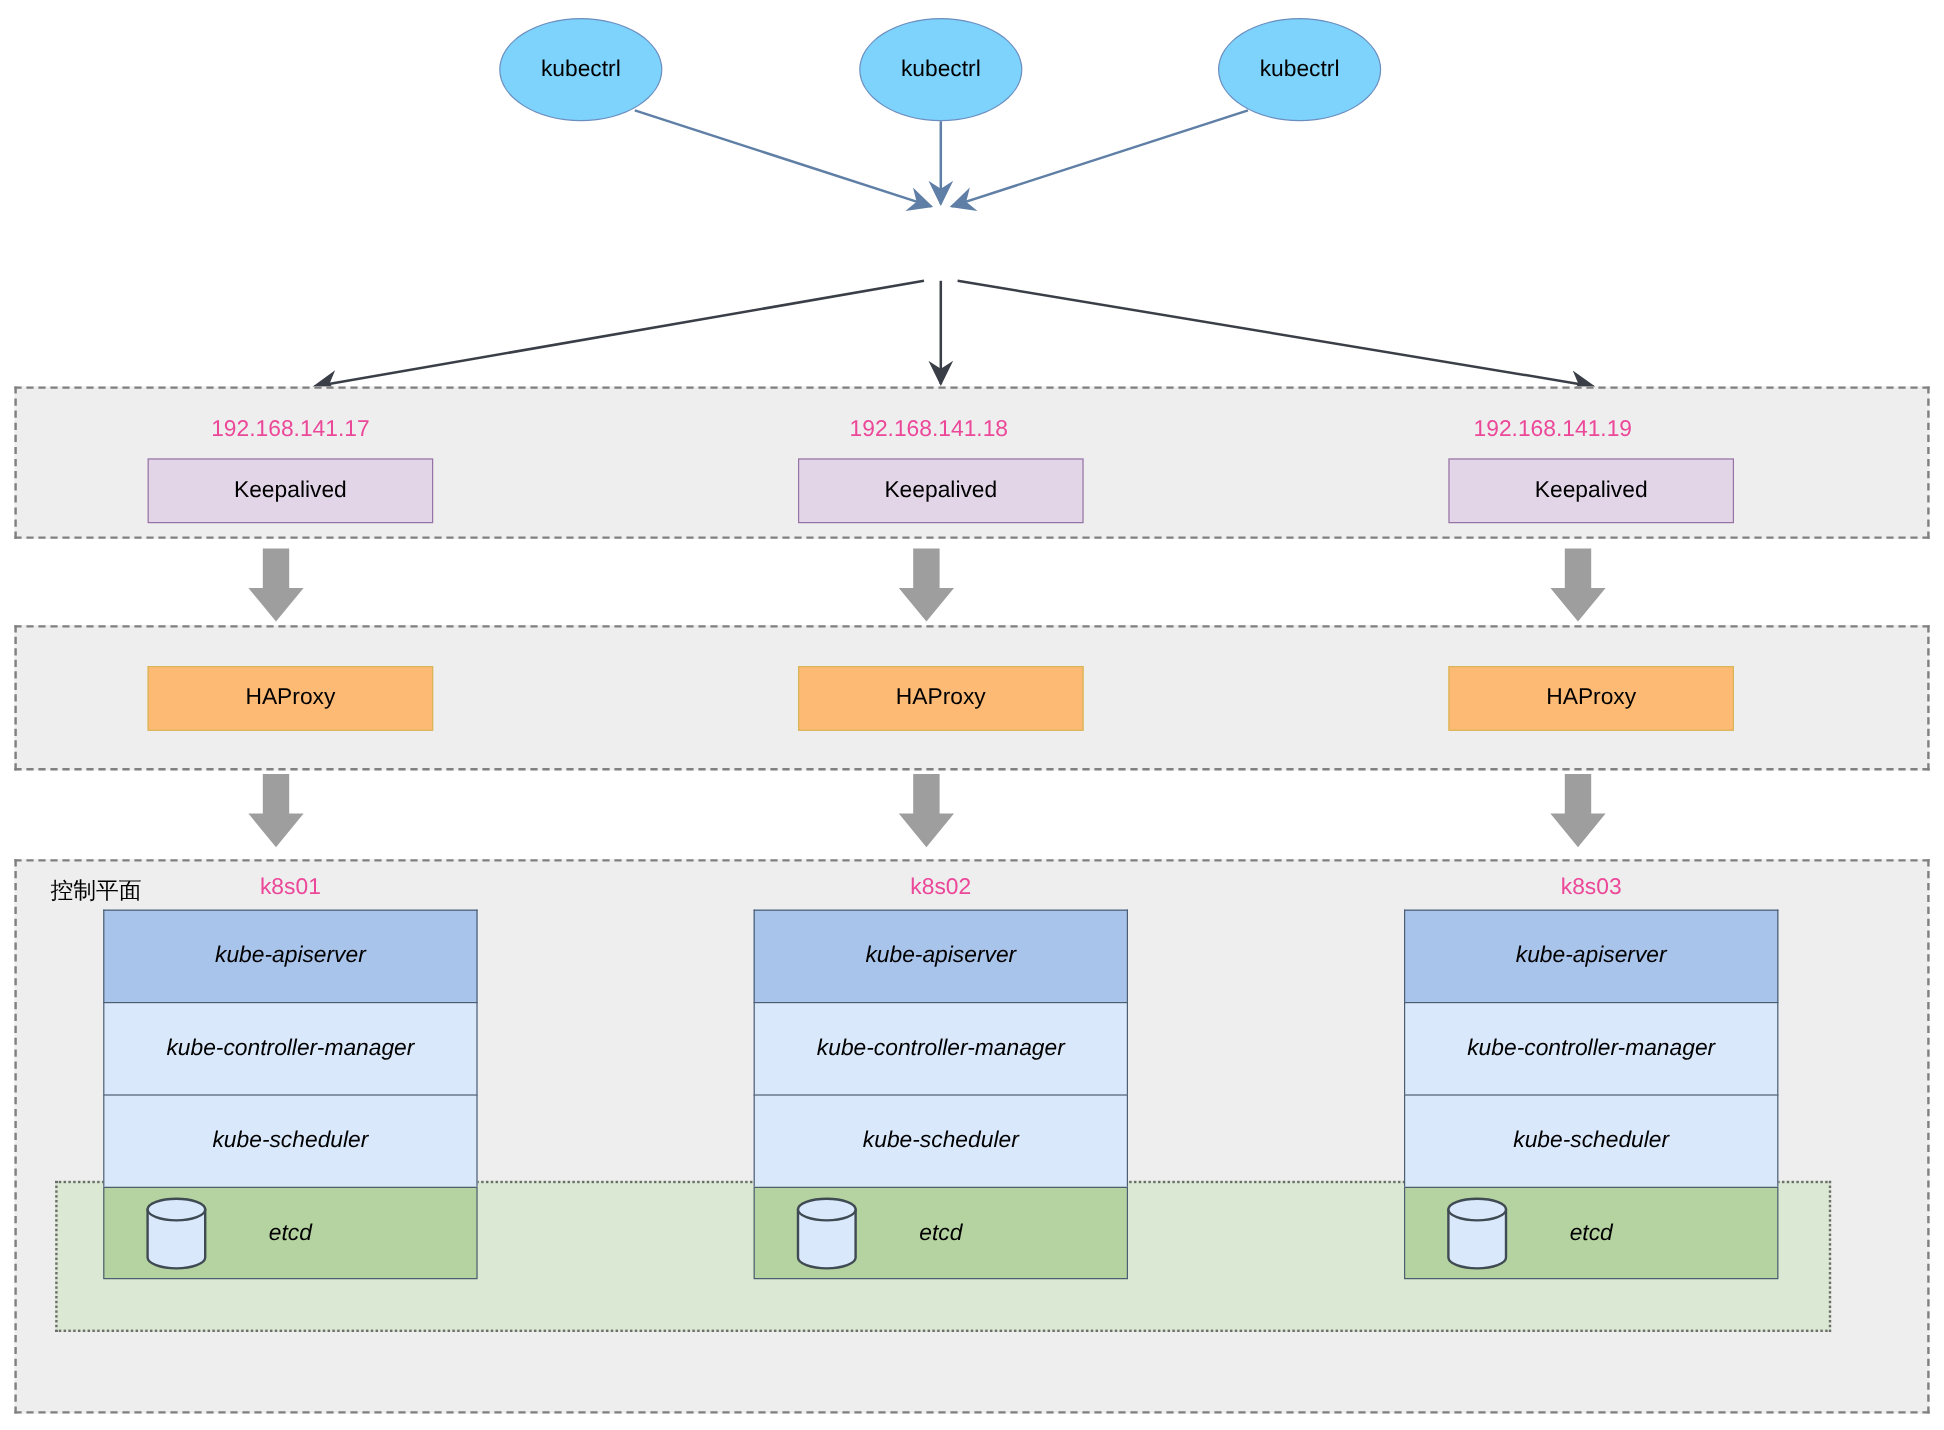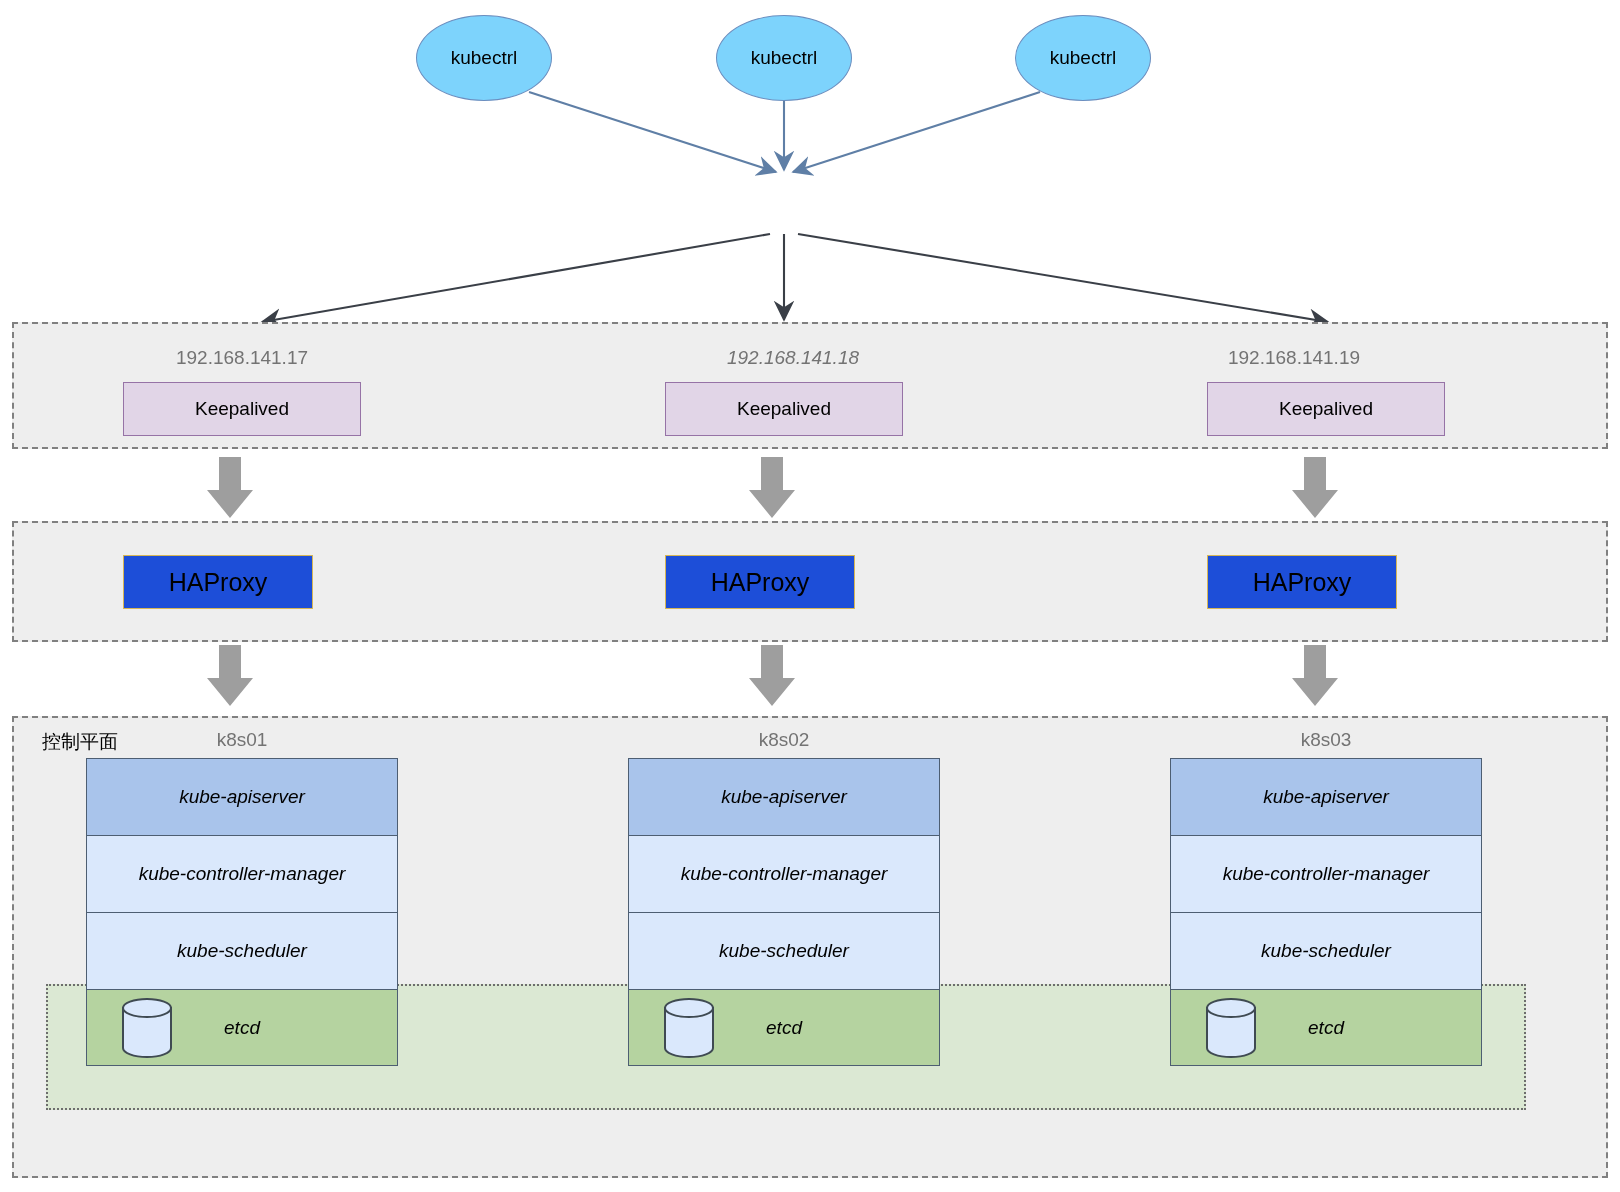--- a/index.html
+++ b/index.html
@@ -68,32 +68,32 @@
 
   
   .kbox {
     width: 238px;
     height: 54px;
     background: #e1d5e7;
     border: 1.6px solid #9673a6;
     font-size: 19px;
   }
   .hbox {
-    width: 190px;
+    width: 238px;
     height: 54px;
-    background: #1d4ed8;
+    background: #fdba74;
     border: 1.6px solid #d6b656;
-    font-size: 25px;
+    font-size: 19px;
   }
 
   
   .caption {
     position: absolute;
     font-size: 19px;
-    color: #737373;
+    color: #ec4899;
     text-align: center;
     white-space: nowrap;
   }
   .cp-title {
     position: absolute;
     font-size: 19px;
     color: #000000;
     white-space: nowrap;
   }
 
@@ -200,21 +200,21 @@
   </div>
 
 
   <div class="layer" style="left:12px; top:322px; width:1596px; height:127px;"></div>
 
   <div class="caption" style="left:123px; top:347px; width:238px;">192.168.141.17</div>
   <div class="node kbox" style="left:123px; top:382px;">
     <span>Keepalived</span>
   </div>
 
-  <div class="caption" style="left:674px; top:347px; width:238px;font-style:italic;">192.168.141.18</div>
+  <div class="caption" style="left:655px; top:347px; width:238px;">192.168.141.18</div>
   <div class="node kbox" style="left:665px; top:382px;">
     <span>Keepalived</span>
   </div>
 
   <div class="caption" style="left:1175px; top:347px; width:238px;">192.168.141.19</div>
   <div class="node kbox" style="left:1207px; top:382px;">
     <span>Keepalived</span>
   </div>
 
   <div class="layer" style="left:12px; top:521px; width:1596px; height:121px;"></div>

